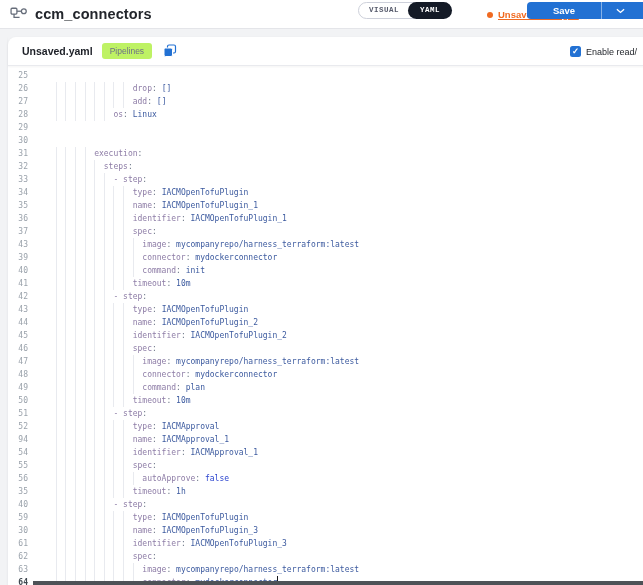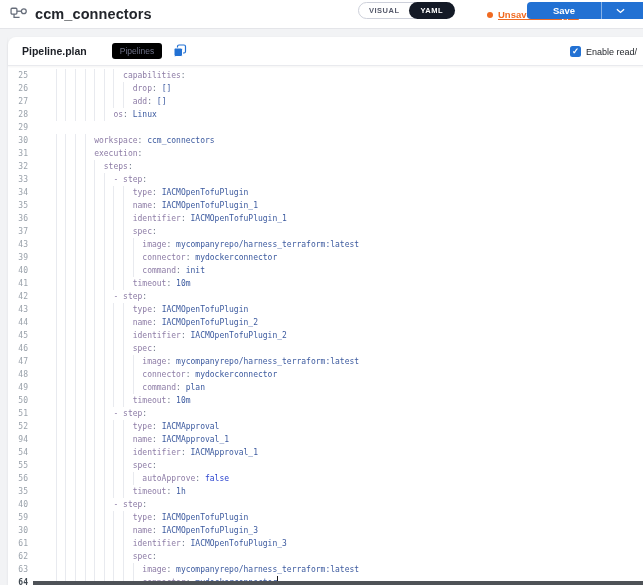--- a/index.html
+++ b/index.html
@@ -11,21 +11,21 @@
   
   .top-header{
     position:absolute;top:0;left:0;right:0;height:29px;background:#fff;
     border-bottom:1px solid #e4e5e9;display:flex;align-items:center;
     padding-left:10px;box-sizing:border-box;z-index:5;
   }
   .pipe-icon{flex:none;margin-top:1px;}
   .page-title{font-size:14.5px;font-weight:700;color:#23262c;margin-left:8px;letter-spacing:.1px;}
   .view-toggle{
     position:absolute;left:358px;top:2px;display:inline-flex;align-items:center;
-    border:1px solid #cdd0da;border-radius:9px;background:#fff;height:15px;
+    border:1px solid #cdd0da;border-radius:9px;background:#fff;height:15px;font-family:Liberation Mono, monospace;
   }
   .seg{font-size:7.5px;font-weight:700;letter-spacing:.5px;line-height:15px;}
   .seg-visual{color:#565a6b;padding:0 10px;cursor:pointer;}
   .seg-yaml{
     background:var(--toggle-dark);color:#fff;border-radius:9px;height:17px;
     line-height:17px;padding:0 12px;margin:-1px;cursor:pointer;
   }
   .unsaved{position:absolute;left:487px;top:0;height:29px;display:flex;align-items:center;gap:5px;cursor:pointer;}
   .unsaved-dot{width:6px;height:6px;border-radius:50%;background:var(--orange);flex:none;}
   .unsaved-text{font-size:9.5px;font-weight:700;color:var(--orange);text-decoration:underline;}
@@ -41,21 +41,21 @@
     position:absolute;left:8px;top:37px;right:-8px;bottom:0;background:#fff;
     border-radius:8px 0 0 0;box-shadow:0 1px 3px rgba(25,30,40,.08);
   }
   .card-header{
     height:29px;display:flex;align-items:center;padding-left:14px;
     border-bottom:1px solid #e9eaee;box-shadow:0 1px 2px rgba(31,34,41,.05);
     position:relative;box-sizing:border-box;
   }
   .file-name{font-size:10.5px;font-weight:700;color:#1c1f26;}
   .file-badge{
-    margin-left:25px;background:#000000;color:#6d7087;font-size:8.5px;
+    margin-left:9px;background:#bef264;color:#6d7087;font-size:8.5px;
     padding:4px 8px;border-radius:3px;line-height:1;
   }
   .copy-btn{margin-left:11px;display:flex;align-items:center;cursor:pointer;background:none;border:none;padding:0;}
   .readonly-toggle{position:absolute;left:562px;top:9px;display:flex;align-items:center;gap:5px;}
   .checkbox{
     width:11px;height:11px;border-radius:2.5px;background:var(--accent);color:#fff;
     font-size:8.5px;line-height:11px;text-align:center;font-weight:700;cursor:pointer;flex:none;
   }
   .readonly-label{font-size:9px;color:#25282e;white-space:nowrap;}
   
@@ -103,57 +103,55 @@
     <span class="save-chev">
       <svg width="9" height="6" viewBox="0 0 10 6" fill="none" stroke="#fff" stroke-width="1.5">
           <path d="M1 1 L5 4.6 L9 1"></path>
         </svg>
     </span>
   </span>
 </div>
 
 <div class="card">
   <div class="card-header">
-    <span class="file-name">Pipeline.plan</span>
+    <span class="file-name">Unsaved.yaml</span>
     <span class="file-badge">Pipelines</span>
     <button class="copy-btn">
       <svg width="14" height="14" viewBox="0 0 14 14">
         <rect x="4.5" y="1" width="8" height="8" rx="1.5" fill="none" stroke="#2271d3" stroke-width="1.2"></rect>
         <rect x="1" y="4" width="8.5" height="8.5" rx="1.5" fill="#2271d3" stroke="#ffffff" stroke-width="1"></rect>
       </svg>
     </button>
     <span class="readonly-toggle">
       <span class="checkbox">✓</span>
       <span class="readonly-label">Enable read/</span>
     </span>
   </div>
 
   <div class="editor">
       <div class="line">
         <span class="ln">25</span>
-        <span class="code"><i class="guide" style="left: 2ch;"></i><i class="guide" style="left: 4ch;"></i><i class="guide" style="left: 6ch;"></i><i class="guide" style="left: 8ch;"></i><i class="guide" style="left: 10ch;"></i><i class="guide" style="left: 12ch;"></i><i class="guide" style="left: 14ch;"></i>                <span class="k">capabilities</span><span class="colon">:</span></span>
       </div>
       <div class="line">
         <span class="ln">26</span>
         <span class="code"><i class="guide" style="left: 2ch;"></i><i class="guide" style="left: 4ch;"></i><i class="guide" style="left: 6ch;"></i><i class="guide" style="left: 8ch;"></i><i class="guide" style="left: 10ch;"></i><i class="guide" style="left: 12ch;"></i><i class="guide" style="left: 14ch;"></i><i class="guide" style="left: 16ch;"></i>                  <span class="k">drop</span><span class="colon">:</span> <span class="v">[]</span></span>
       </div>
       <div class="line">
         <span class="ln">27</span>
         <span class="code"><i class="guide" style="left: 2ch;"></i><i class="guide" style="left: 4ch;"></i><i class="guide" style="left: 6ch;"></i><i class="guide" style="left: 8ch;"></i><i class="guide" style="left: 10ch;"></i><i class="guide" style="left: 12ch;"></i><i class="guide" style="left: 14ch;"></i><i class="guide" style="left: 16ch;"></i>                  <span class="k">add</span><span class="colon">:</span> <span class="v">[]</span></span>
       </div>
       <div class="line">
         <span class="ln">28</span>
         <span class="code"><i class="guide" style="left: 2ch;"></i><i class="guide" style="left: 4ch;"></i><i class="guide" style="left: 6ch;"></i><i class="guide" style="left: 8ch;"></i><i class="guide" style="left: 10ch;"></i><i class="guide" style="left: 12ch;"></i>              <span class="k">os</span><span class="colon">:</span> <span class="v">Linux</span></span>
       </div>
       <div class="line">
         <span class="ln">29</span>
       </div>
       <div class="line">
         <span class="ln">30</span>
-        <span class="code"><i class="guide" style="left: 2ch;"></i><i class="guide" style="left: 4ch;"></i><i class="guide" style="left: 6ch;"></i><i class="guide" style="left: 8ch;"></i>          <span class="k">workspace</span><span class="colon">:</span> <span class="v">ccm_connectors</span></span>
       </div>
       <div class="line">
         <span class="ln">31</span>
         <span class="code"><i class="guide" style="left: 2ch;"></i><i class="guide" style="left: 4ch;"></i><i class="guide" style="left: 6ch;"></i><i class="guide" style="left: 8ch;"></i>          <span class="k">execution</span><span class="colon">:</span></span>
       </div>
       <div class="line">
         <span class="ln">32</span>
         <span class="code"><i class="guide" style="left: 2ch;"></i><i class="guide" style="left: 4ch;"></i><i class="guide" style="left: 6ch;"></i><i class="guide" style="left: 8ch;"></i><i class="guide" style="left: 10ch;"></i>            <span class="k">steps</span><span class="colon">:</span></span>
       </div>
       <div class="line">

